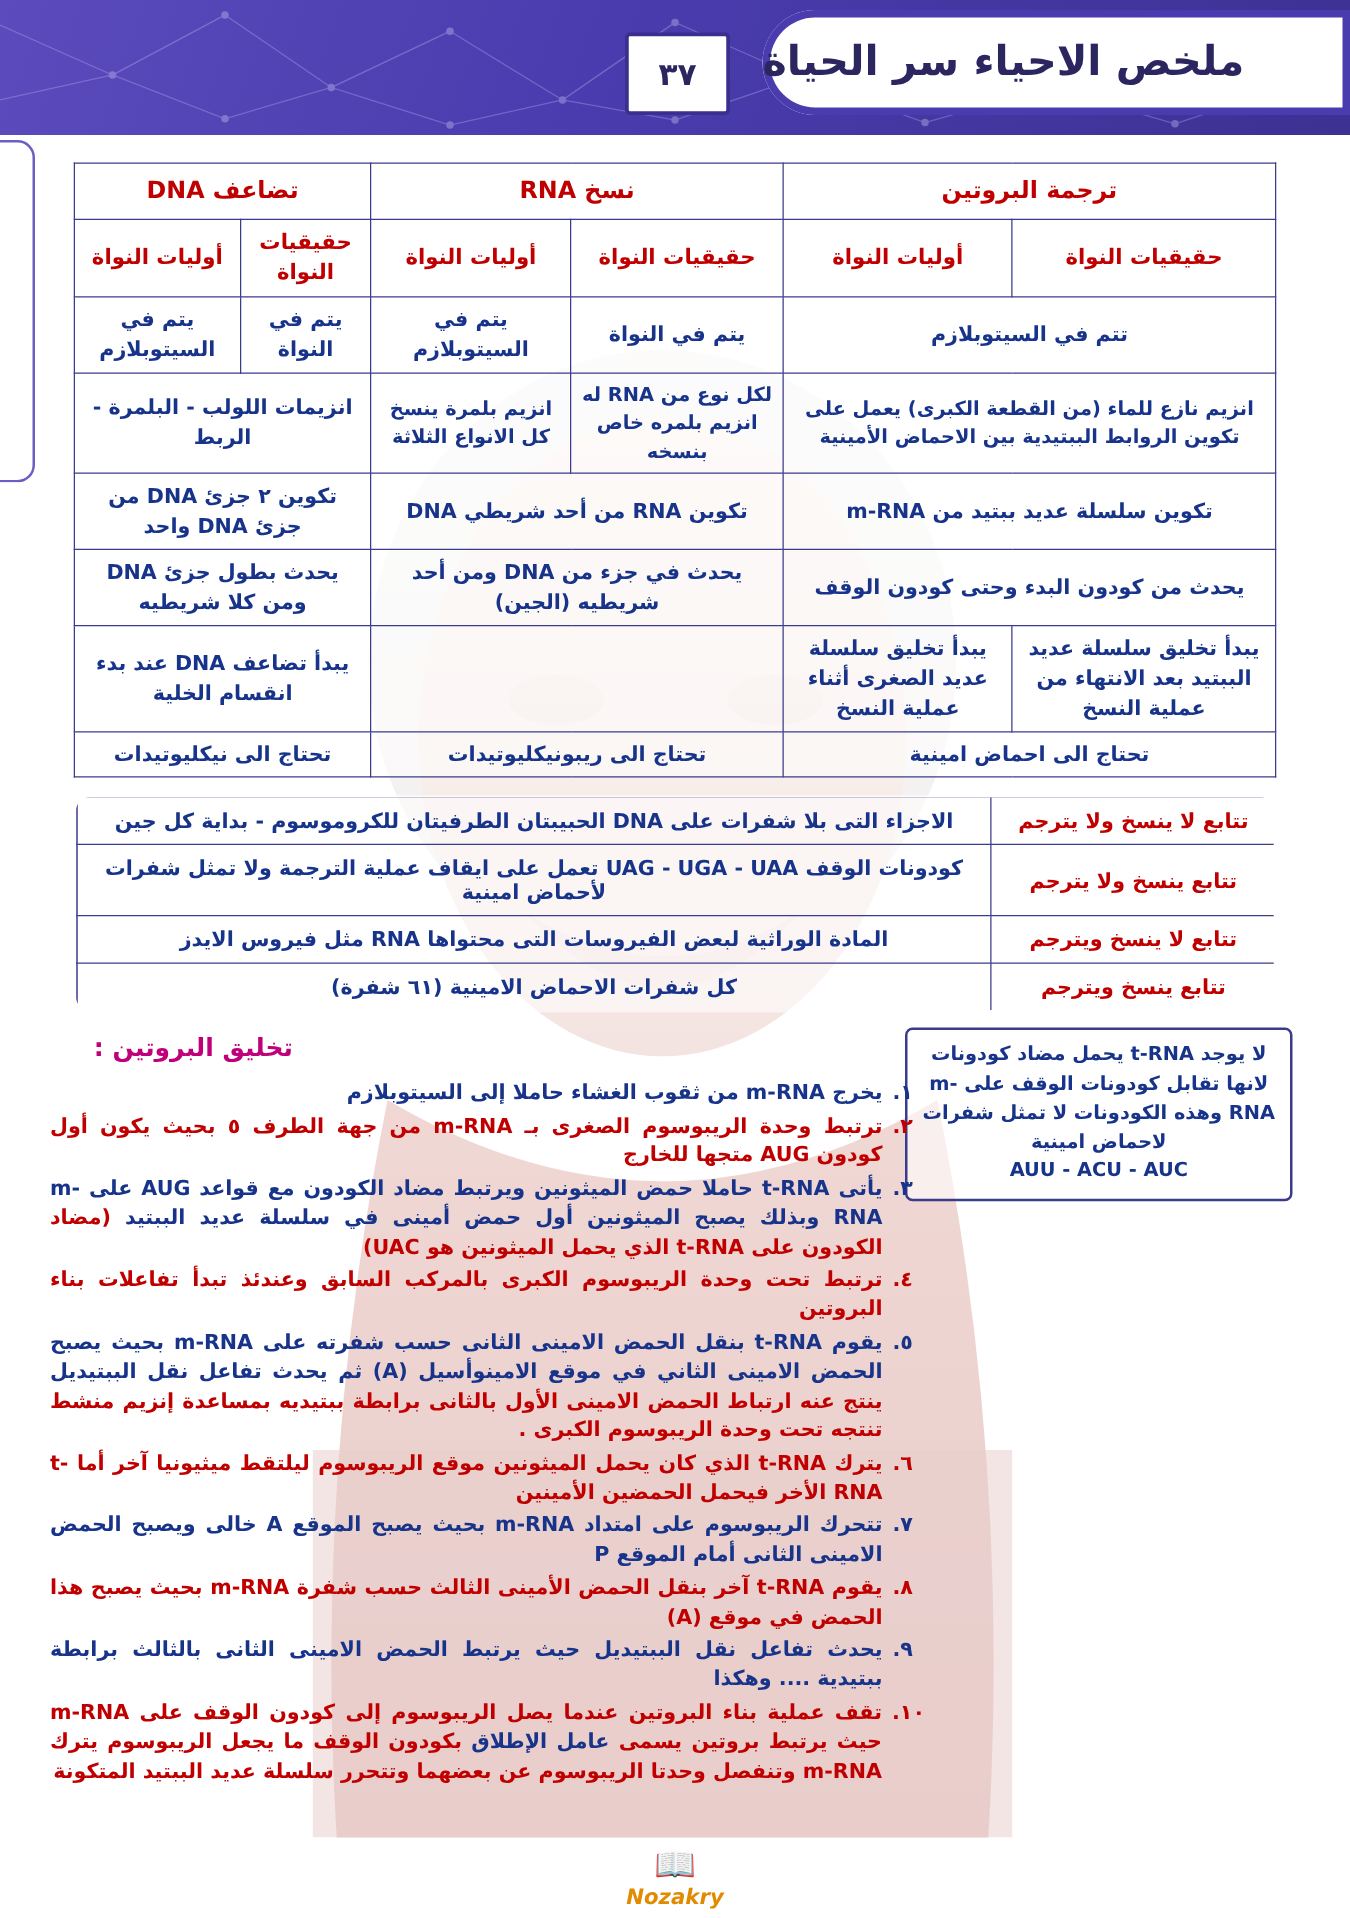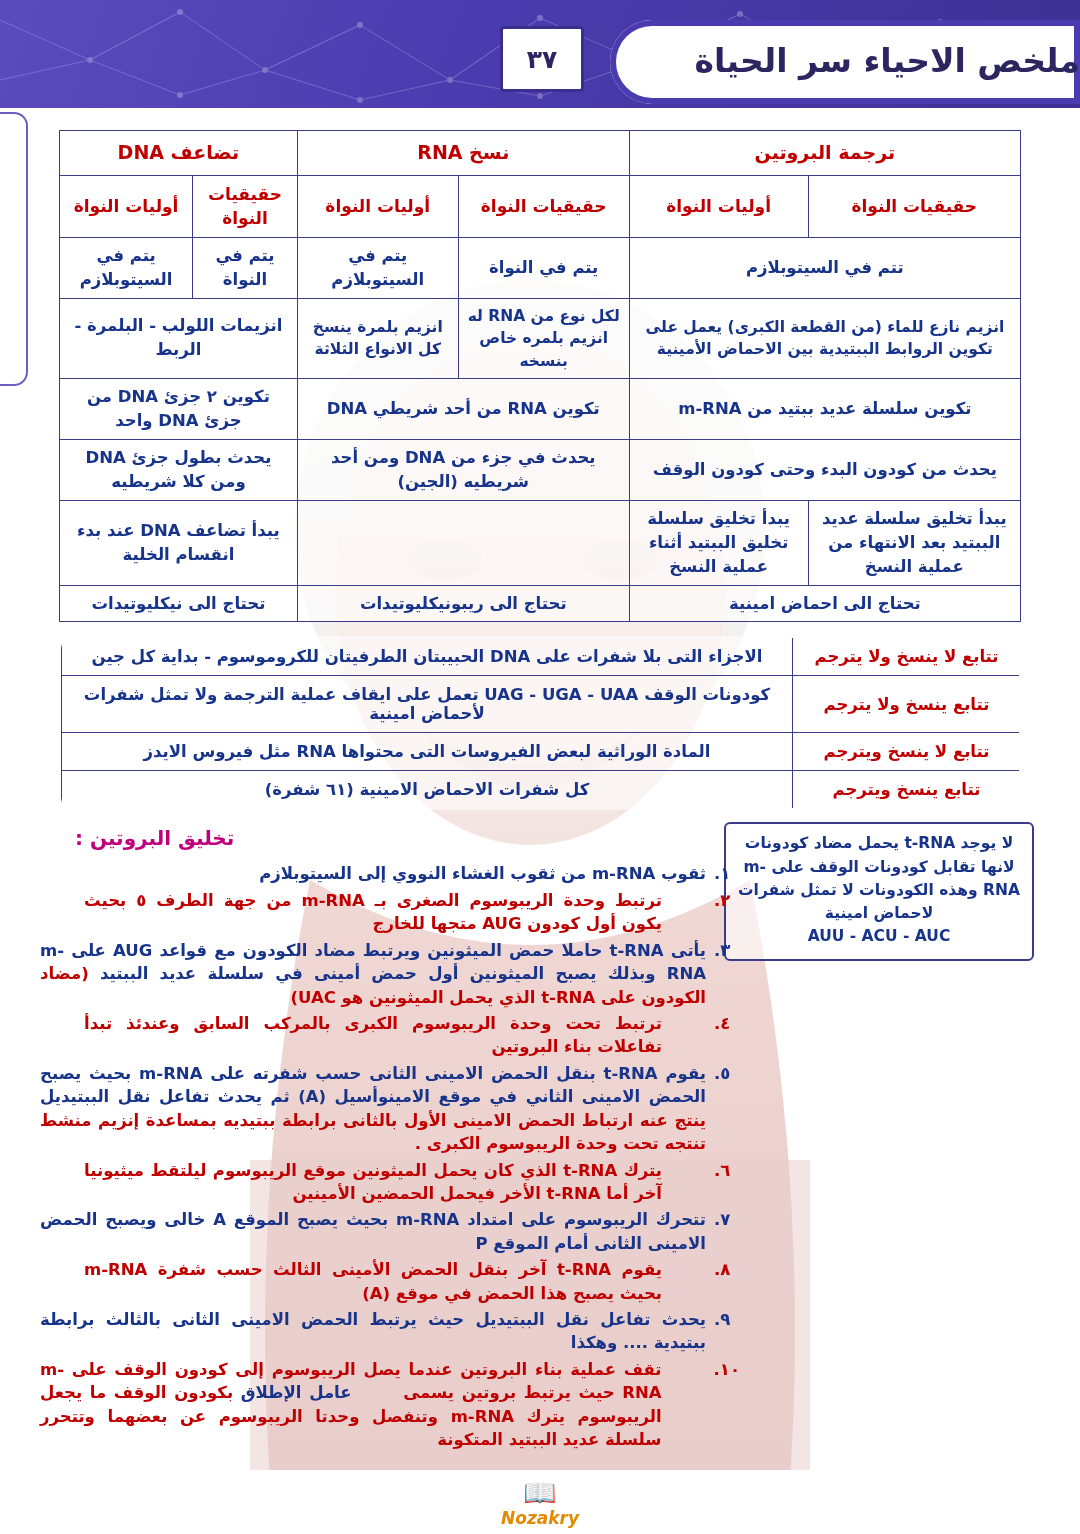--- a/index.html
+++ b/index.html
@@ -11,25 +11,25 @@
   
   .header{
     position:absolute;top:0;left:0;width:1080px;height:108px;
     background:linear-gradient(110deg,#5b4bbd 0%, #4a3cae 45%, #3d3193 100%);
     overflow:hidden;
   }
   .header .net{
     position:absolute;inset:0;opacity:.35;
   }
   .title-plate{
-    position:absolute;top:20px;right:0;width:470px;height:84px;
+    position:absolute;top:8px;right:0;width:470px;height:84px;
     background:#ffffff;
     border-top-left-radius:44px;border-bottom-left-radius:44px;
     box-shadow:0 0 0 6px #4a3cae inset;
-    display:flex;align-items:center;justify-content:flex-start;
+    display:flex;align-items:center;justify-content:flex-end;
   }
   .title-plate .txt{
     color:#2b2560;font-size:33px;font-weight:bold;
     font-family:"DejaVu Sans", sans-serif;letter-spacing:0;
     padding-bottom:4px;
   }
   .page-badge{
     position:absolute;top:26px;right:496px;width:78px;height:60px;
     background:#ffffff;border:3px solid #3a2f8e;border-radius:4px;
     display:flex;align-items:center;justify-content:center;
@@ -110,21 +110,21 @@
     text-align:right;
   }
   .steps li{
     display:flex;flex-direction:row;gap:8px;
     margin-bottom:3px;line-height:1.42;
     font-size:16.5px;font-weight:bold;
   }
   .steps li .num{flex:0 0 26px;text-align:left;}
   .steps li .txt{flex:1 1 auto;text-align:justify;}
   .blue{color:#17348a;}
-  .red{color:#c00000;margin-left:44px;}
+  .red{color:#c00000;}
   
   .footer-logo{
     position:absolute;bottom:6px;left:0;right:0;
     display:flex;flex-direction:column;align-items:center;gap:2px;
     z-index:3;
   }
   .footer-logo .book{font-size:27px;color:#2f6fb5;line-height:1;}
   .footer-logo .name{
     color:#e28a00;font-size:17px;font-weight:bold;font-style:italic;
   }
@@ -234,21 +234,21 @@
       </tr>
 
       <tr>
         <td colspan="2">يحدث من كودون البدء وحتى كودون الوقف</td>
         <td colspan="2">يحدث في جزء من DNA ومن أحد شريطيه (الجين)</td>
         <td colspan="2">يحدث بطول جزئ DNA ومن كلا شريطيه</td>
       </tr>
 
       <tr>
         <td>يبدأ تخليق سلسلة عديد الببتيد بعد الانتهاء من عملية النسخ</td>
-        <td>يبدأ تخليق سلسلة تخليق الببتيد أثناء عملية النسخ</td>
+        <td>يبدأ تخليق سلسلة عديد الصغرى أثناء عملية النسخ</td>
         <td colspan="2"></td>
         <td colspan="2">يبدأ تضاعف DNA عند بدء انقسام الخلية</td>
       </tr>
 
       <tr>
         <td colspan="2">تحتاج الى احماض امينية</td>
         <td colspan="2">تحتاج الى ريبونيكليوتيدات</td>
         <td colspan="2">تحتاج الى نيكليوتيدات</td>
       </tr>
     </tbody>
@@ -281,21 +281,21 @@
       <div>لا يوجد t-RNA يحمل مضاد كودونات</div>
       <div>لانها تقابل كودونات الوقف على m-RNA وهذه الكودونات لا تمثل شفرات لاحماض امينية</div>
       <div>AUU - ACU - AUC</div>
     </div>
 
     <div class="sec-title">تخليق البروتين :</div>
 
     <ol class="steps">
       <li>
         <span class="num blue">١.</span>
-        <span class="txt blue">ثقوب m-RNA من ثقوب الغشاء النووي إلى السيتوبلازم</span>
+        <span class="txt blue">يخرج m-RNA من ثقوب الغشاء حاملا إلى السيتوبلازم</span>
       </li>
       <li>
         <span class="num red">٢.</span>
         <span class="txt red">ترتبط وحدة الريبوسوم الصغرى بـ m-RNA من جهة الطرف ٥ بحيث يكون أول كودون AUG متجها للخارج</span>
       </li>
       <li>
         <span class="num blue">٣.</span>
         <span class="txt">
           <span class="blue">يأتى t-RNA حاملا حمض الميثونين ويرتبط مضاد الكودون مع قواعد AUG على m-RNA وبذلك يصبح الميثونين أول حمض أمينى في سلسلة عديد الببتيد </span><span class="red">(مضاد الكودون على t-RNA الذي يحمل الميثونين هو UAC)</span>
         </span>

